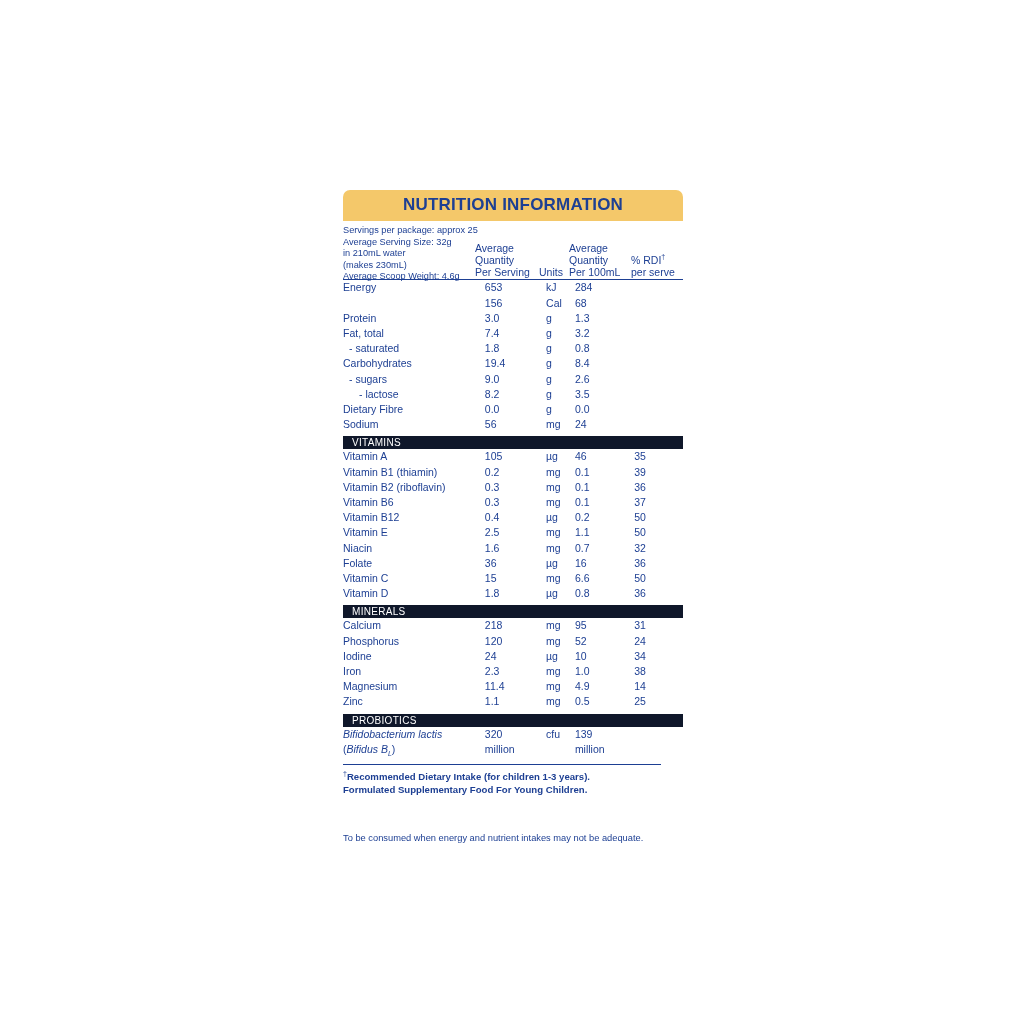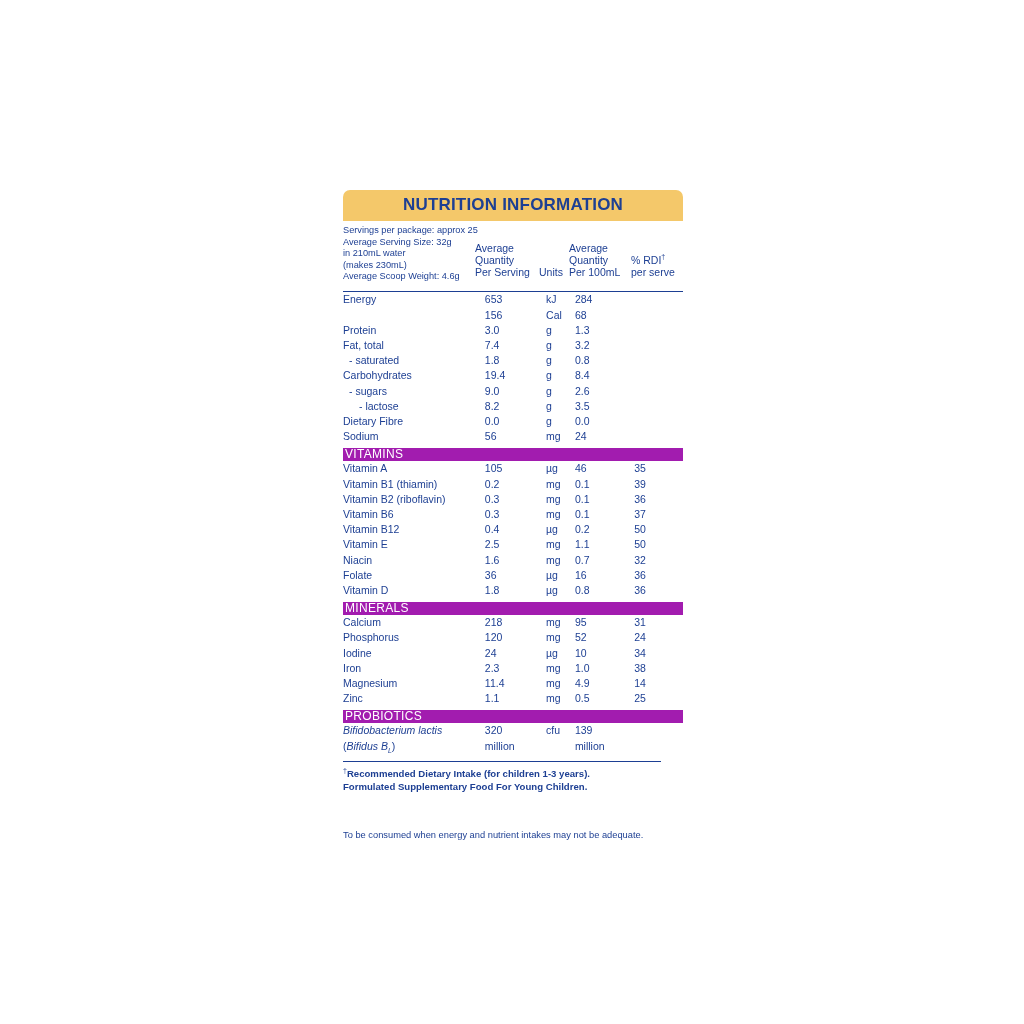--- a/index.html
+++ b/index.html
@@ -40,21 +40,21 @@
   }
   .serving-block div {
     white-space: nowrap;
   }
   .header-row {
     display: flex;
     color: #1d3f93;
     font-size: 10.5px;
     line-height: 11.8px;
     border-bottom: 1.6px solid #1d3f93;
-    padding-bottom: 13px;
+    padding-bottom: 1px;
     position: relative;
     margin-top: -40px;
   }
   .header-spacer { width: 132px; flex: 0 0 132px; }
   .h-col {
     align-self: flex-end;
   }
   .h-qty-serving { width: 64px; flex: 0 0 64px; }
   .h-units { width: 30px; flex: 0 0 30px; }
   .h-qty-100 { width: 62px; flex: 0 0 62px; }
@@ -71,25 +71,25 @@
     vertical-align: top;
   }
   td.c-name  { width: 132px; }
   td.c-qty1  { width: 64px; }
   td.c-units { width: 30px; }
   td.c-qty2  { width: 62px; }
   td.c-rdi   { width: 52px; }
   .indent1 { padding-left: 6px !important; }
   .indent2 { padding-left: 16px !important; }
   tr.section-row td {
-    background: #a21caf;
+    background: #0f172a;
     color: #ffffff;
-    font-size: 12px;
+    font-size: 10px;
     line-height: 13px;
-    padding-left: 2px;
+    padding-left: 9px;
     letter-spacing: 0.3px;
   }
   tr.gap-row td { height: 4px; line-height: 4px; font-size: 0; }
   .italic { font-style: italic; }
   .footer {
     border-top: 1.4px solid #1d3f93;
     margin-top: 3px;
     padding-top: 3px;
     color: #1d3f93;
     font-size: 9.6px;
@@ -269,20 +269,27 @@
           <td class="c-rdi">32</td>
         </tr>
         <tr>
           <td class="c-name">Folate</td>
           <td class="c-qty1">36</td>
           <td class="c-units">µg</td>
           <td class="c-qty2">16</td>
           <td class="c-rdi">36</td>
         </tr>
         <tr>
+          <td class="c-name">Vitamin C</td>
+          <td class="c-qty1">15</td>
+          <td class="c-units">mg</td>
+          <td class="c-qty2">6.6</td>
+          <td class="c-rdi">50</td>
+        </tr>
+        <tr>
           <td class="c-name">Vitamin D</td>
           <td class="c-qty1">1.8</td>
           <td class="c-units">µg</td>
           <td class="c-qty2">0.8</td>
           <td class="c-rdi">36</td>
         </tr>
         <tr class="gap-row">
           <td colspan="5"></td>
         </tr>
         <tr class="section-row">

